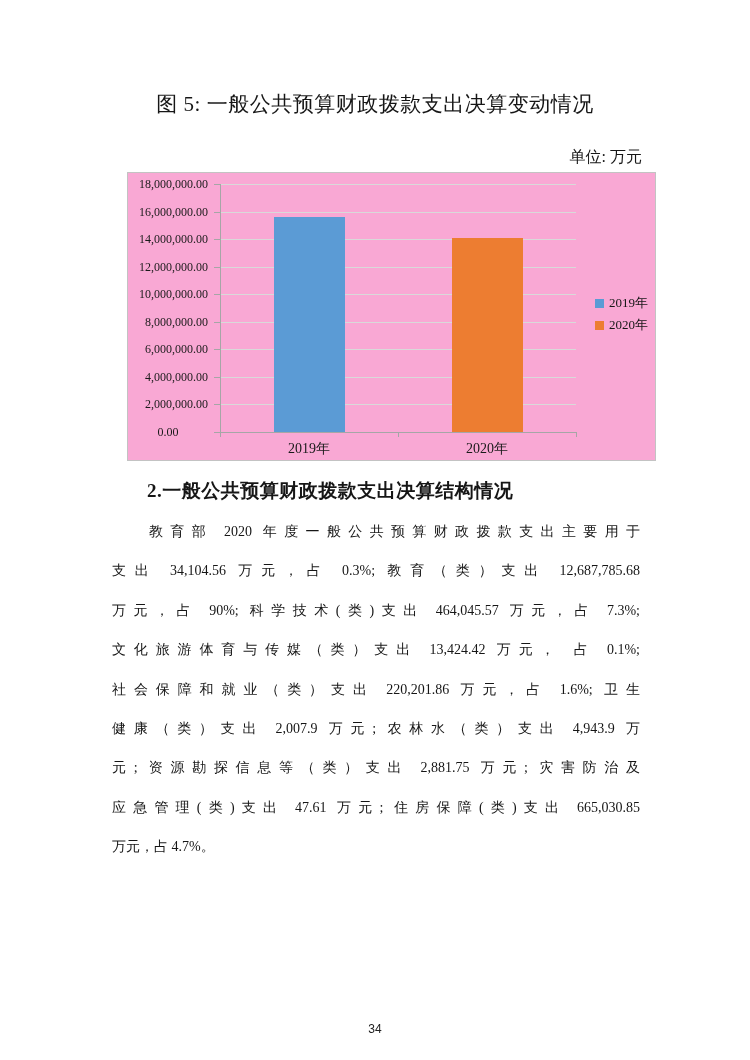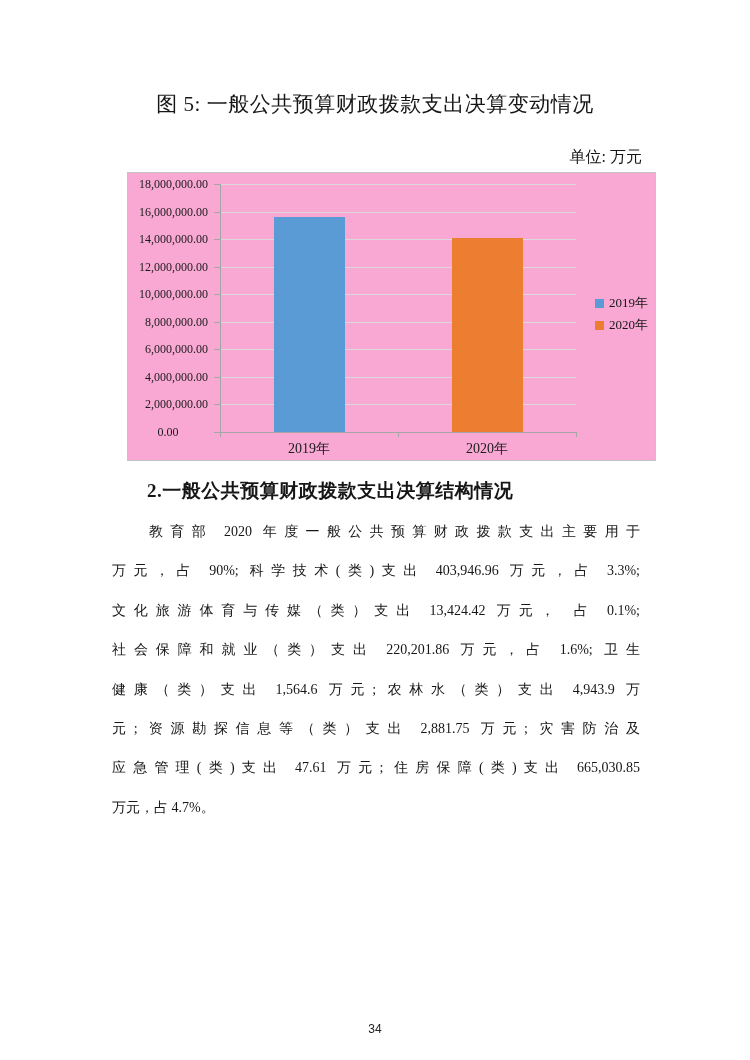--- a/index.html
+++ b/index.html
@@ -103,24 +103,25 @@
           <div class="legend-sq" style="background: rgb(237, 125, 49);"></div>
           <div class="legend-lb">2020年</div>
         </div>
       </div>
     </div>
 
   <div class="section-heading">2.一般公共预算财政拨款支出决算结构情况</div>
 
   <div class="para" id="para">
       <div class="bline first">教育部 2020 年度一般公共预算财政拨款支出主要用于</div>
-      <div class="bline">万元，占 90%; 科学技术(类)支出 403,946.96 万元，占 3.3%;</div>
+      <div class="bline">支出 34,104.56 万元，占 0.3%; 教育（类）支出 12,687,785.68</div>
+      <div class="bline">万元，占 90%; 科学技术(类)支出 464,045.57 万元，占 7.3%;</div>
       <div class="bline">文化旅游体育与传媒（类）支出 13,424.42 万元， 占 0.1%;</div>
       <div class="bline">社会保障和就业（类）支出 220,201.86 万元，占 1.6%; 卫生</div>
-      <div class="bline">健康（类）支出 1,564.6 万元; 农林水（类）支出 4,943.9 万</div>
+      <div class="bline">健康（类）支出 2,007.9 万元; 农林水（类）支出 4,943.9 万</div>
       <div class="bline">元; 资源勘探信息等（类）支出 2,881.75 万元; 灾害防治及</div>
       <div class="bline">应急管理(类)支出 47.61 万元; 住房保障(类)支出 665,030.85</div>
       <div class="bline last">万元，占 4.7%。</div>
     </div>
 
   <div class="page-number">34</div>
 
 </div>
 
 </body></html>

